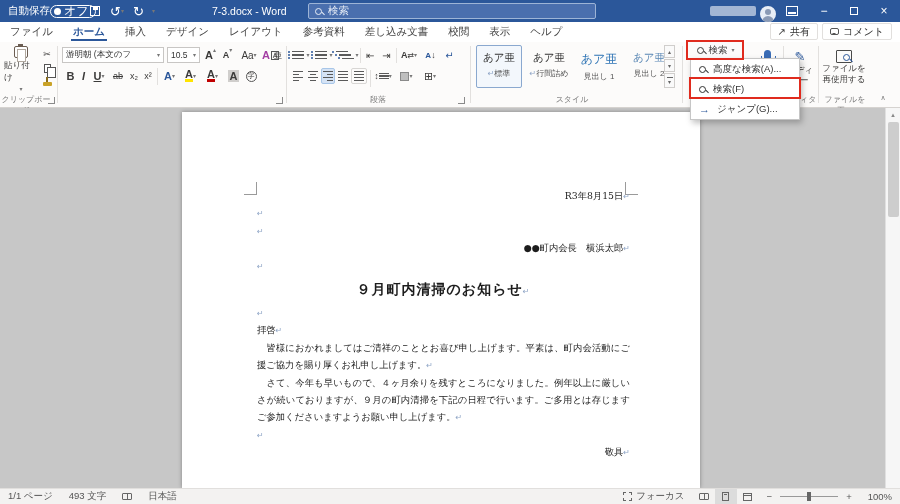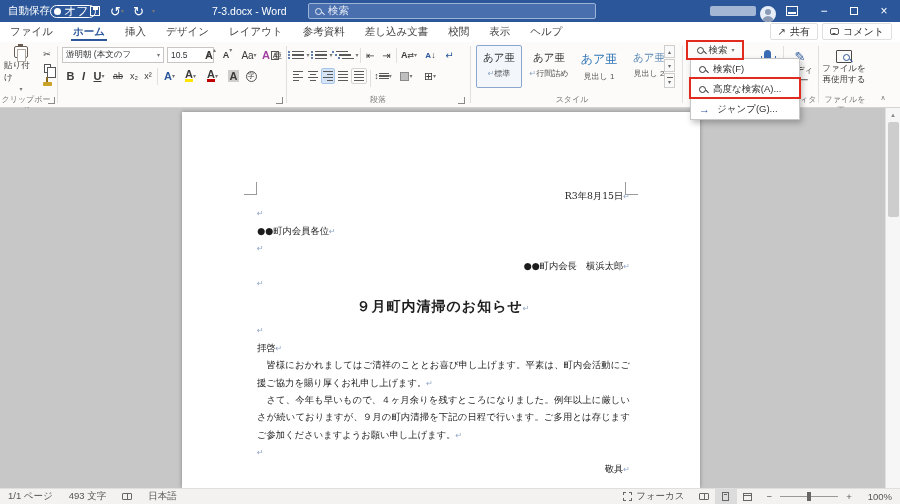--- a/index.html
+++ b/index.html
@@ -187,21 +187,21 @@
         <span class="brush-ic"></span>
       </div>
     <div class="glabel" style="left:0;width:52px;">クリップボード</div>
     <div class="launch" style="left:48px;"></div>
     <div class="gdiv" style="left:57px;"></div>
 
     <div class="combo" style="left:62px;top:5px;width:102px;">
         <span>游明朝 (本文のフ</span>
         <span class="chev">▾</span>
       </div>
-    <div class="combo" style="left:167px;top:5px;width:47px;">
+    <div class="combo" style="left:167px;top:5px;width:33px;">
         <span>10.5</span>
         <span class="chev">▾</span>
       </div>
     <div class="rbtn" style="left:203px;top:5px;width:15px;height:16px;">
         <span class="letter">A</span>
         <span class="chev" style="align-self:flex-start">▴</span>
       </div>
     <div class="rbtn" style="left:220px;top:5px;width:15px;height:16px;">
         <span class="letter" style="font-size:9px">A</span>
         <span class="chev" style="align-self:flex-start">▾</span>
@@ -424,43 +424,42 @@
       <span>再使用する</span>
     </div>
     <div class="glabel" style="left:820px;width:50px;">ファイルを再…</div>
     <div class="rbtn" style="left:876px;top:50px;width:14px;height:12px;font-size:7px;color:#777;">
         <span>∧</span>
       </div>
 
     <div id="find-menu">
       <div class="menu-item">
           <span class="mag"></span>
-          <span>検索(F)</span>
+          <span>高度な検索(A)...</span>
         </div>
       <div class="menu-item">
           <span class="mag"></span>
-          <span>高度な検索(A)...</span>
+          <span>検索(F)</span>
         </div>
       <div class="menu-item">
           <span style="color:#2b579a;font-size:11px;">→</span>
           <span>ジャンプ(G)...</span>
         </div>
     </div>
     <div class="redbox" style="left:686px;top:-2px;width:58px;height:20px;"></div>
     <div class="redbox" style="left:689px;top:35px;width:112px;height:22px;"></div>
   </div>
 
   <div id="docarea">
     <div id="page">
       <div class="crop tl"></div>
       <div class="crop tr"></div>
       <div id="content">
         <div class="dl r"><span>R3年8月15日</span><span class="pm">↵</span></div>
         <div class="dl"><span></span><span class="pm">↵</span></div>
-        <div class="dl"><span>●●町内会員各位</span><span class="pm">↵</span></div>
         <div class="dl"><span></span><span class="pm">↵</span></div>
         <div class="dl r"><span>●●町内会長　横浜太郎</span><span class="pm">↵</span></div>
         <div class="dl"><span></span><span class="pm">↵</span></div>
         <div class="dl title"><span>９月町内清掃のお知らせ</span><span class="pm" style="font-weight:normal;">↵</span></div>
         <div class="dl"><span></span><span class="pm">↵</span></div>
         <div class="dl"><span>拝啓</span><span class="pm">↵</span></div>
         <div class="dl fill"><span>　皆様におかれましてはご清祥のこととお喜び申し上げます。平素は、町内会活動にご支</span></div>
         <div class="dl"><span>援ご協力を賜り厚くお礼申し上げます。</span><span class="pm">↵</span></div>
         <div class="dl fill"><span>　さて、今年も早いもので、４ヶ月余りを残すところになりました。例年以上に厳しい暑</span></div>
         <div class="dl fill"><span>さが続いておりますが、９月の町内清掃を下記の日程で行います。ご多用とは存じますが、</span></div>

